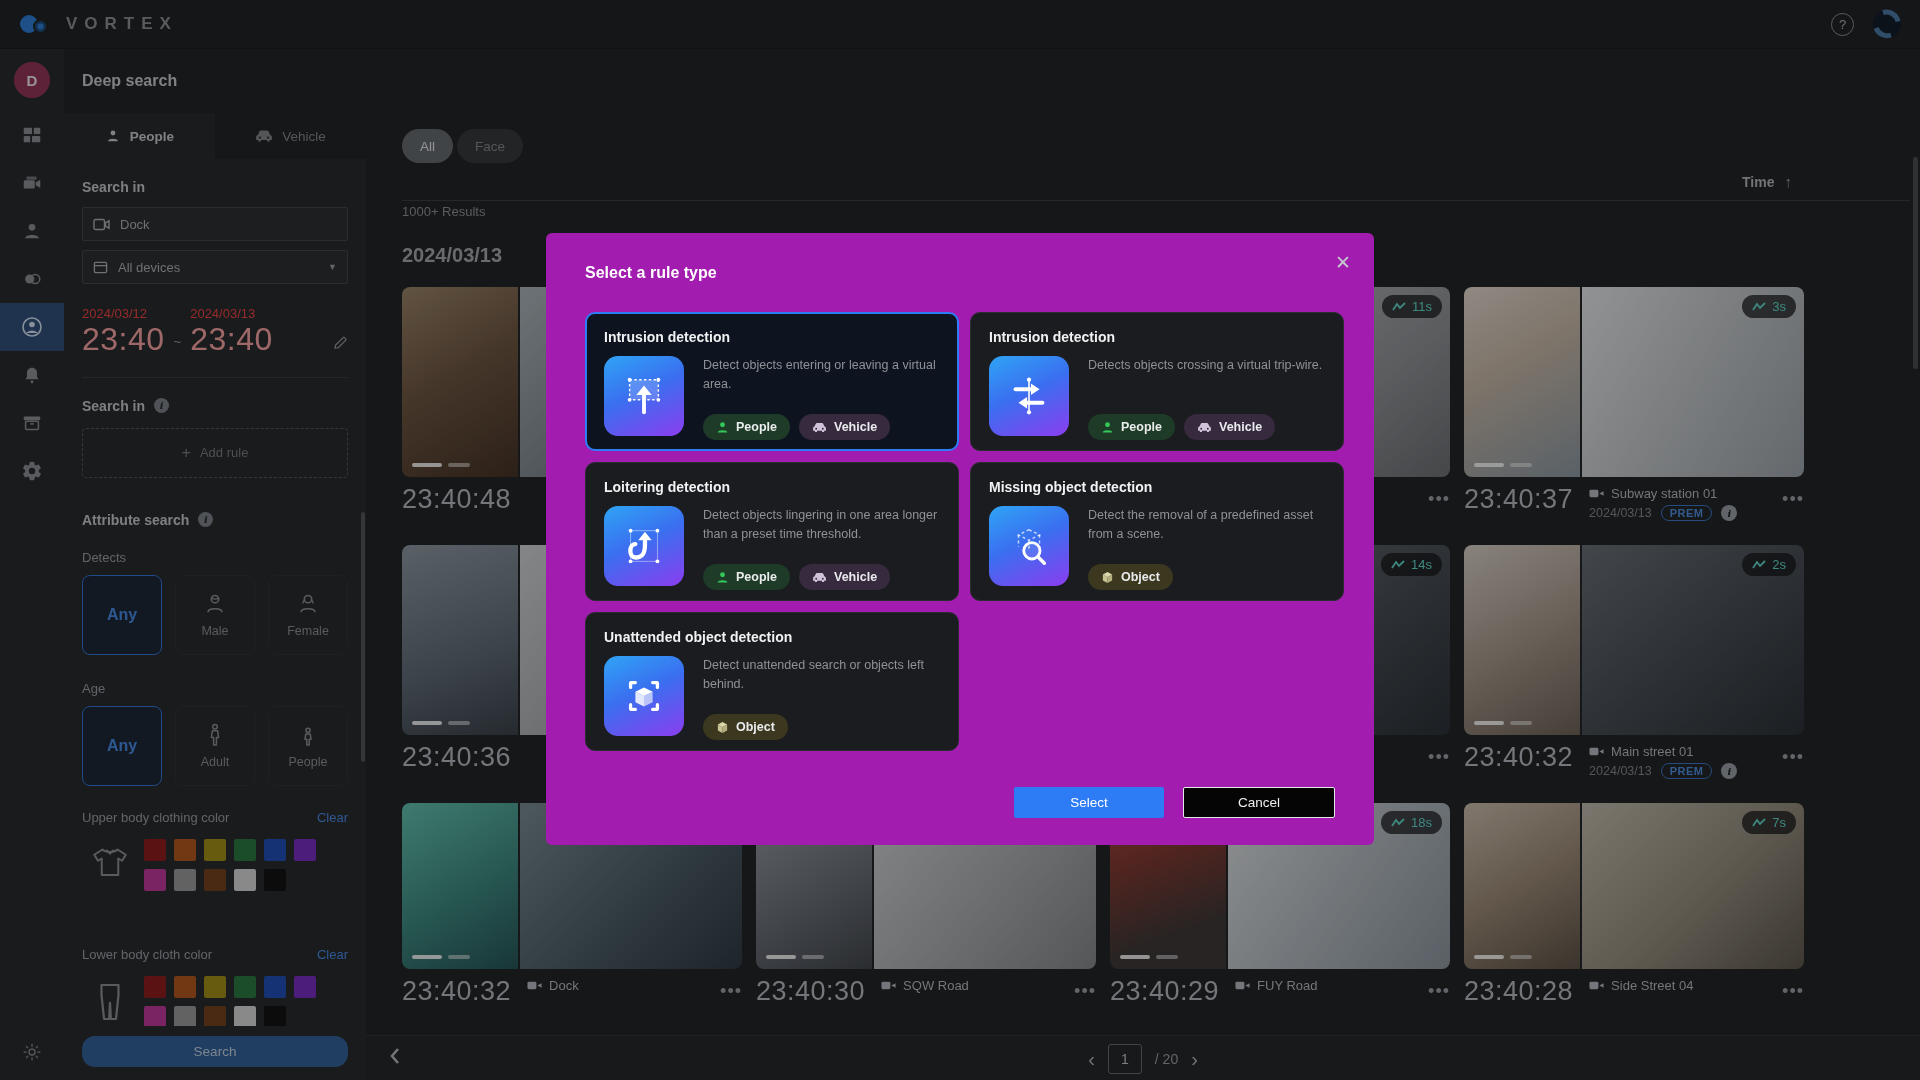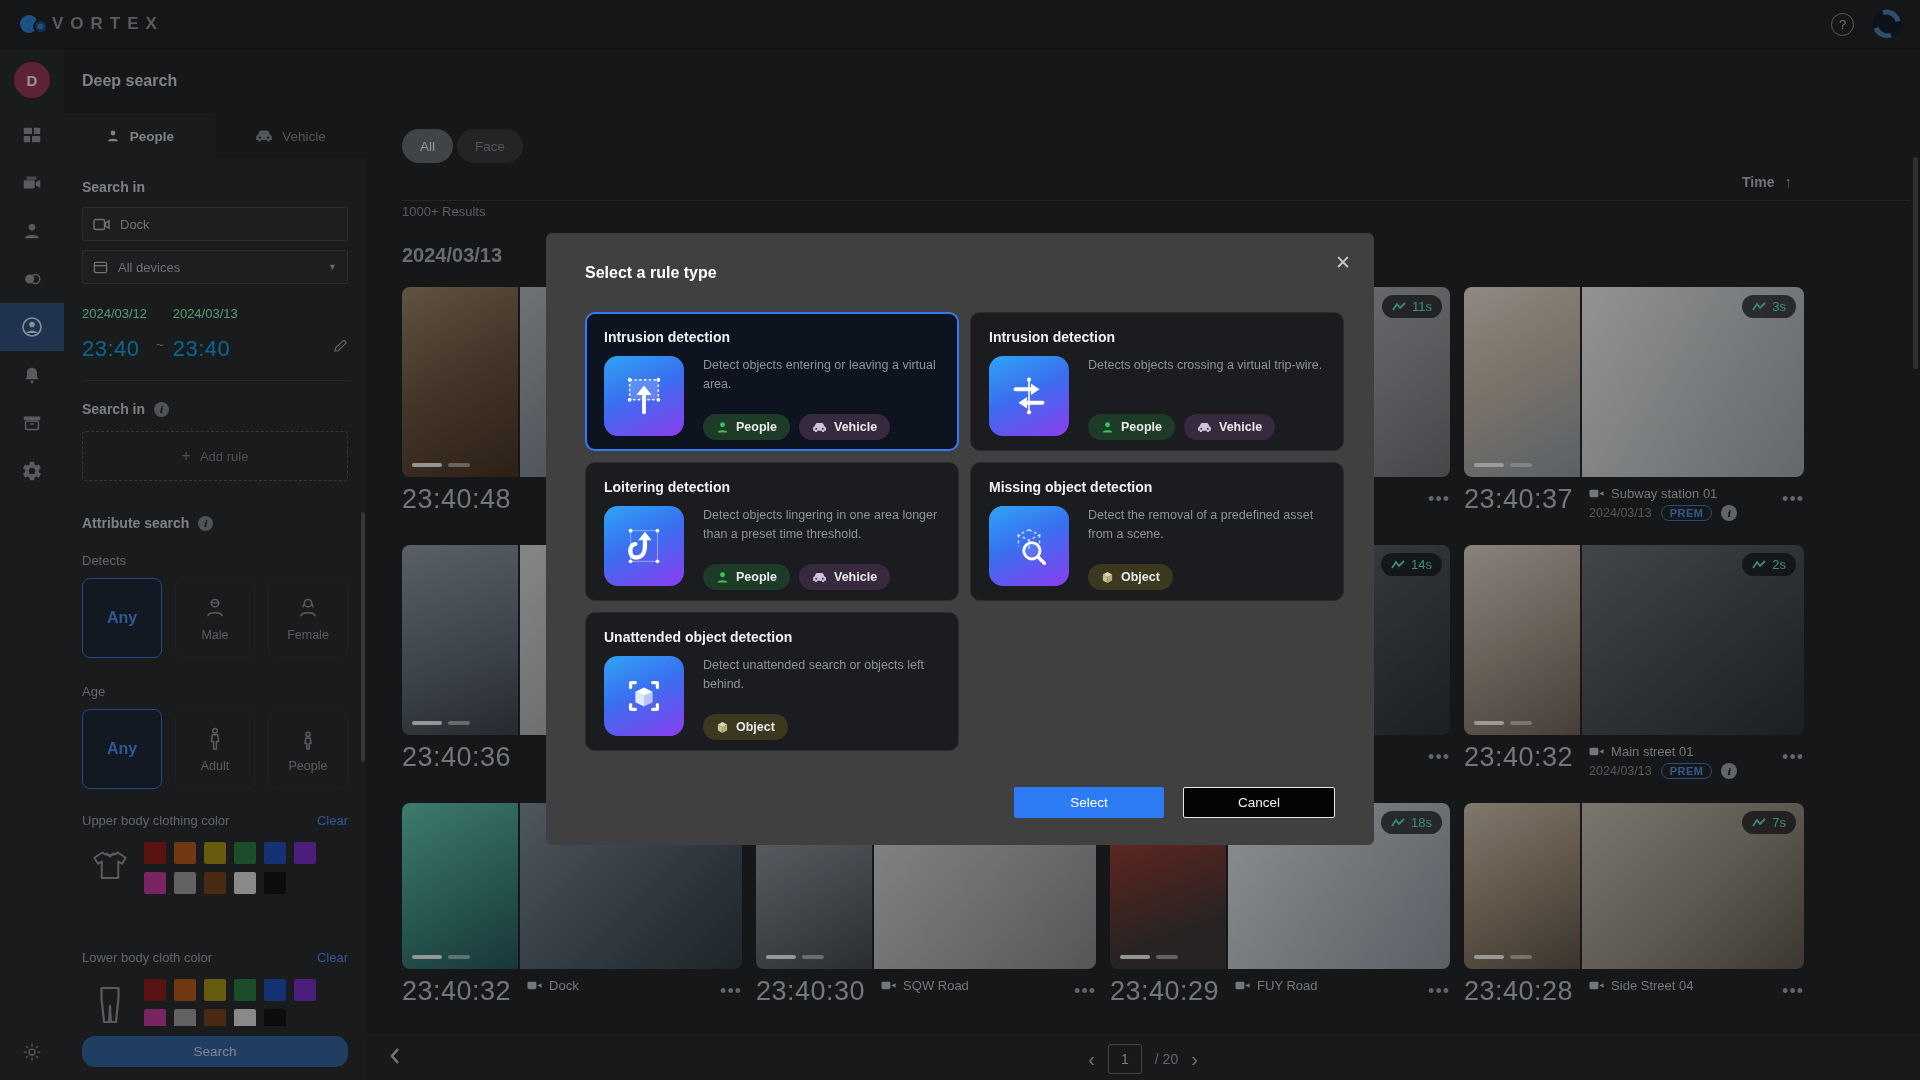--- a/index.html
+++ b/index.html
@@ -3,21 +3,21 @@
 <meta charset="utf-8">
 <style>
   *{margin:0;padding:0;box-sizing:border-box}
   html,body{width:1920px;height:1080px;overflow:hidden;background:#232528;
     font-family:"Liberation Sans","DejaVu Sans",sans-serif;color:#c6cbd0;}
   #app{position:relative;width:1920px;height:1080px;overflow:hidden}
 
   
   .topbar{position:absolute;left:0;top:0;width:1920px;height:49px;background:#212326;
     border-bottom:1px solid #1a1b1d;display:flex;align-items:center;padding:0 18px;z-index:5}
-  .brand{display:flex;align-items:center;}
+  .brand{display:flex;align-items:center;gap:14px}
   .brand-name{font-size:17px;font-weight:700;letter-spacing:7px;color:#8d9196}
   .topbar-right{margin-left:auto;display:flex;align-items:center;gap:18px}
   .help-btn{width:23px;height:23px;border:1.5px solid #8d9196;border-radius:50%;display:flex;
     align-items:center;justify-content:center;font-size:13px;color:#aeb3b8}
   
   .rail{position:absolute;left:0;top:49px;width:64px;height:1031px;background:#2a2c2f;z-index:5}
   .rail-inner{display:flex;flex-direction:column;align-items:center;padding-top:13px}
   .avatar{width:36px;height:36px;border-radius:50%;background:#96365a;color:#f2e7ec;display:flex;
     align-items:center;justify-content:center;font-weight:700;font-size:15px;margin-bottom:13px}
   .rail-item{width:64px;height:48px;display:flex;align-items:center;justify-content:center}
@@ -36,22 +36,22 @@
   .tab.sel{background:#2a2c2f;color:#c9ced3;font-weight:700}
   .tab.unsel{background:#232528;color:#84888d}
   .panel-scroll{position:relative;height:867px;overflow:hidden;padding:0 18px}
   .sec-label{font-size:14px;font-weight:700;color:#c6cbd0;display:flex;align-items:center;gap:9px}
   .info-dot{width:15px;height:15px;border-radius:50%;background:#7d8288;color:#26282b;font-size:10px;
     font-weight:700;font-family:"DejaVu Serif",serif;font-style:italic;display:inline-flex;align-items:center;justify-content:center}
   .field{margin-top:12px;height:34px;border:1px solid #45484c;border-radius:2px;display:flex;align-items:center;
     gap:10px;padding:0 10px;color:#aeb3b8;font-size:13px;background:rgba(255,255,255,.02)}
   .field .chev{margin-left:auto;font-size:9px;color:#9aa0a6}
   .dates{margin-top:22px;display:flex;align-items:flex-end}
-  .dcol .dsm{font-size:13px;color:#86efac;margin-bottom:16px}
-  .dcol .dbig{font-size:22px;color:#0ea5e9;line-height:1.05;letter-spacing:.5px}
+  .dcol .dsm{font-size:13px;color:#ef4444;margin-bottom:2px}
+  .dcol .dbig{font-size:32px;color:#fca5a5;line-height:1.05;letter-spacing:.5px}
   .dsep{color:#9aa0a6;font-size:13px;margin:0 9px 8px}
   .pencil{margin-left:auto;margin-bottom:7px}
   .pdivider{border-bottom:1px solid #3a3d40;margin-top:20px}
   .addrule{margin-top:14px;height:50px;border:1px dashed #55585c;border-radius:4px;display:flex;
     align-items:center;justify-content:center;gap:9px;color:#797e83;font-size:13px}
   .addrule .plus{font-size:16px;line-height:1}
   .sub-label{font-size:13px;color:#9aa0a6}
   .optrow{margin-top:10px;display:flex;gap:13px}
   .opt{width:80px;height:80px;border-radius:8px;background:#292b2e;border:1px solid #303336;display:flex;
     flex-direction:column;align-items:center;justify-content:center;gap:7px;color:#8e9297;font-size:12.5px;cursor:pointer}
@@ -129,21 +129,21 @@
   .collapse{position:absolute;left:22px;top:10px;color:#b4b9be}
   .pager{position:absolute;left:0;right:0;top:0;height:45px;display:flex;align-items:center;justify-content:center;gap:13px}
   .pg-chev{color:#b4b9be;font-size:20px;line-height:1;cursor:pointer}
   .pg-box{width:34px;height:30px;border:1px solid #6a6d71;border-radius:3px;display:flex;align-items:center;
     justify-content:center;font-size:14px;color:#c2c7cc;cursor:text}
   .pg-total{font-size:14px;color:#9aa0a6}
   .page-scrollbar{position:absolute;right:2px;top:157px;width:5px;height:212px;border-radius:3px;background:#4a4d50;z-index:6}
 
   
   .dim{position:absolute;inset:0;background:rgba(0,0,0,.37);z-index:40}
-  .modal{position:absolute;left:546px;top:233px;width:828px;height:612px;background:#404040;border-radius:6px;z-index:50;
+  .modal{position:absolute;left:546px;top:233px;width:828px;height:612px;background:#a21caf;border-radius:6px;z-index:50;
     padding:0 39px}
   .modal-title{padding-top:31px;font-size:16px;font-weight:700;color:#fff}
   .modal-close{position:absolute;right:18px;top:16px;width:26px;height:26px;display:flex;align-items:center;
     justify-content:center;color:#c2c7cc;font-size:19px;cursor:pointer}
   .cards{margin-top:30px;display:grid;grid-template-columns:374px 374px;grid-auto-rows:139px;gap:11px}
   .card{position:relative;background:#1a1c1f;border:1px solid #2a2d30;border-radius:10px;padding:16px 18px;cursor:pointer}
   .card.selected{border:2px solid #2f7df6;background:#0d1420;padding:15px 17px}
   .card-title{font-size:14px;font-weight:700;color:#f0f1f2}
   .card-body{margin-top:11px;display:flex}
   .rule-icon{width:80px;height:80px;border-radius:14px;flex:none;display:flex;align-items:center;justify-content:center;

